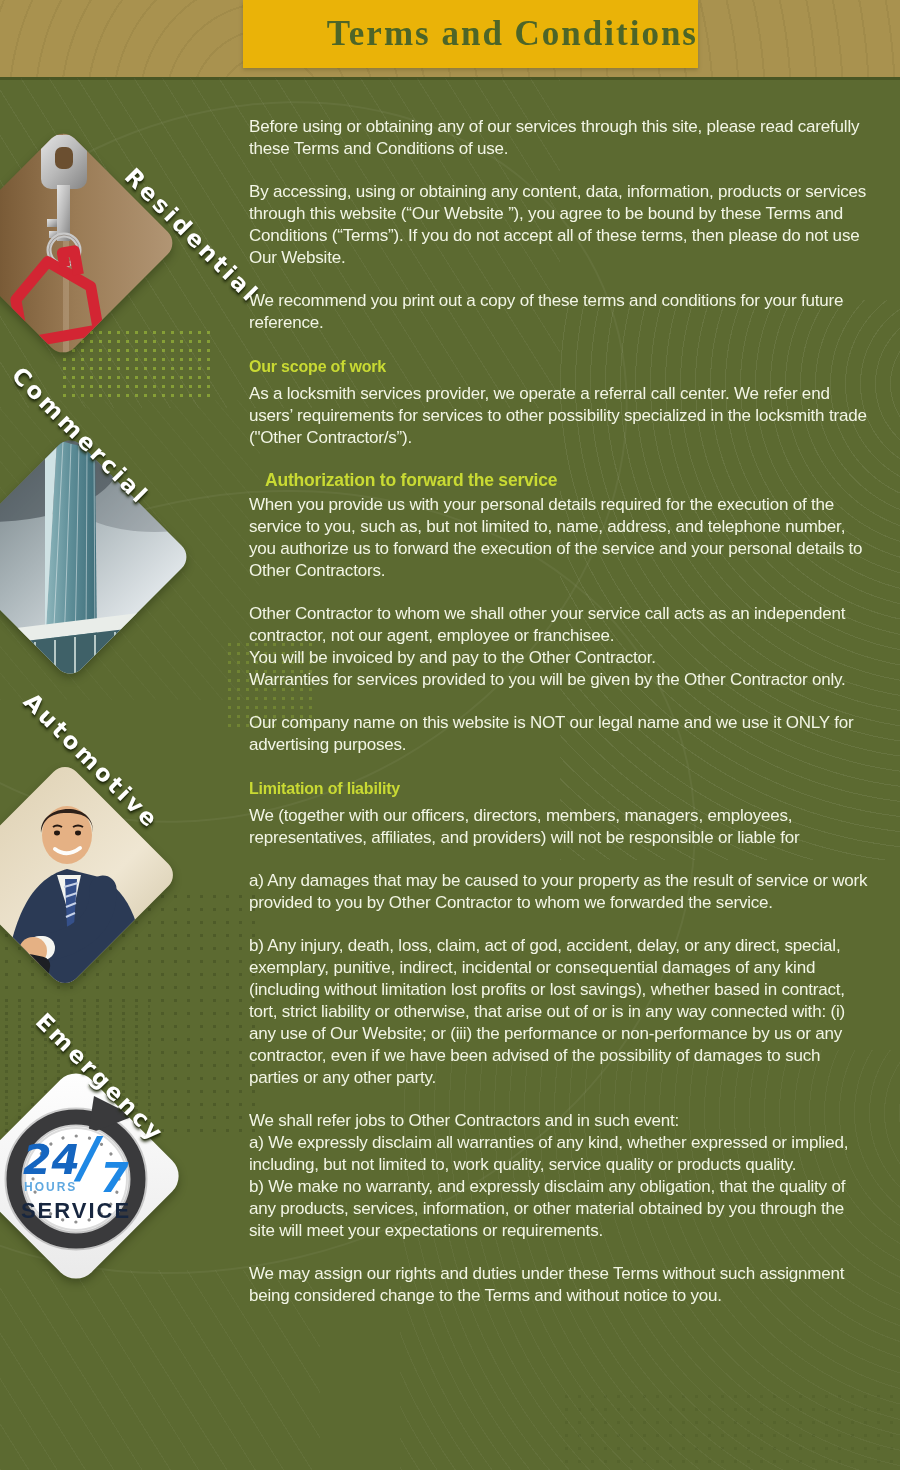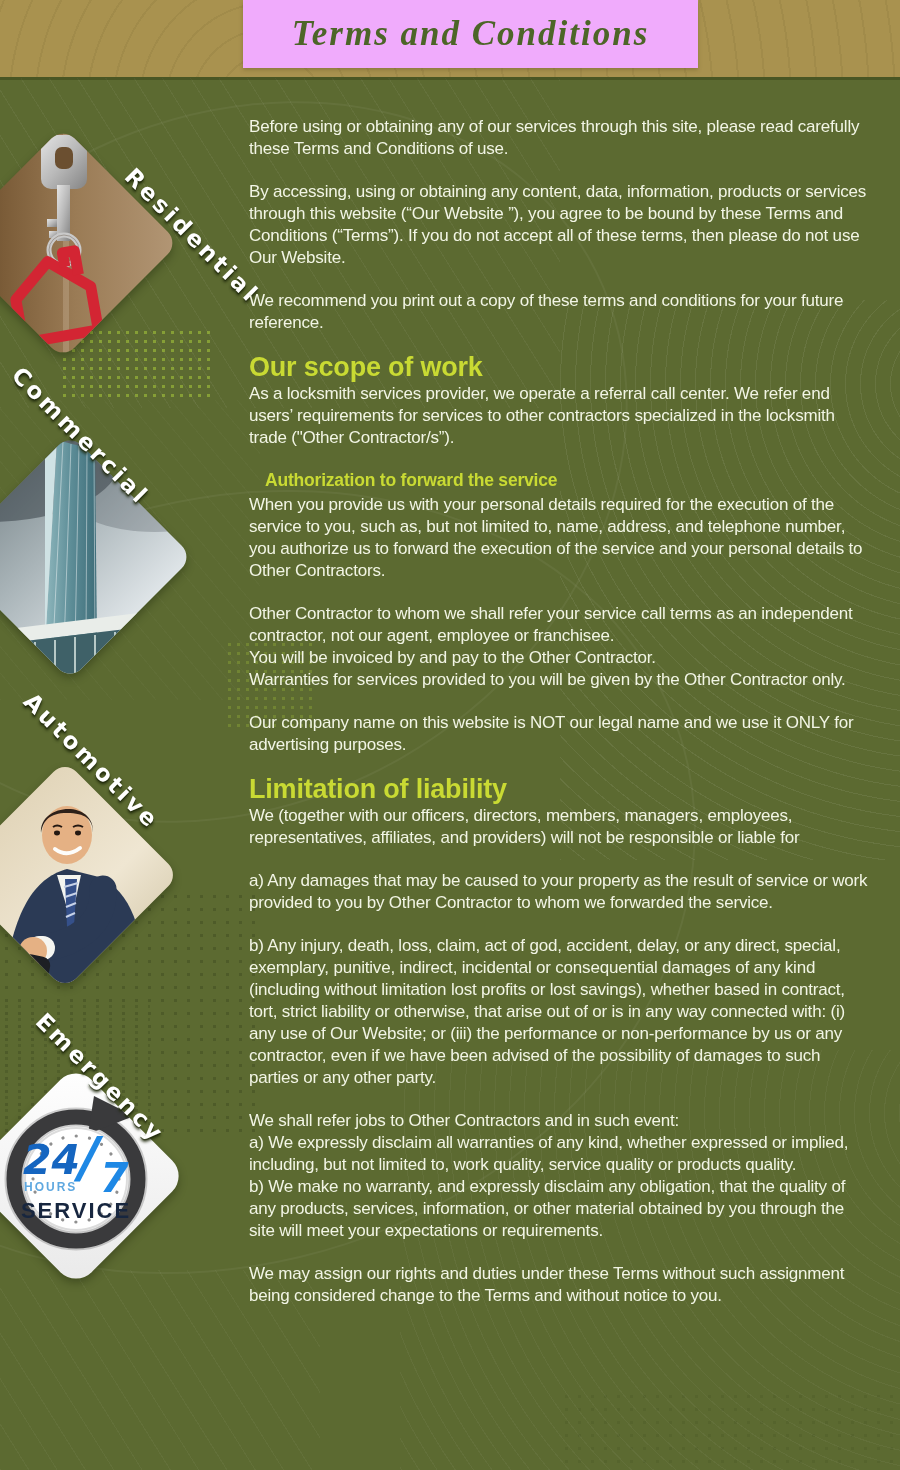--- a/index.html
+++ b/index.html
@@ -19,39 +19,38 @@
 
   
   .banner {
     position:absolute; left:0; top:0; width:900px; height:77px;
     background:#a9924f;
     background-image:repeating-radial-gradient(circle at 30% 140%, rgba(90,78,30,0.10) 0 2px, transparent 2px 26px);
     box-shadow:0 3px 0 rgba(40,50,15,0.35);
   }
   .title-box {
     position:absolute; left:243px; top:0; width:455px; height:68px;
-    background:#f0abfc;
-    display:flex; align-items:center; justify-content:center;
+    background:#eab308;
+    display:flex; align-items:center; justify-content:flex-end;
     box-shadow:0 2px 4px rgba(60,50,10,0.25);
-    font-style:italic;
   }
   .title-box h1 {
     margin:0; font-family:"Liberation Serif", serif;
     font-size:35px; font-weight:bold; letter-spacing:2px; color:#4d6528;
   }
 
   
   .main {
     position:absolute; left:249px; top:112px; width:622px;
     color:#f2f5e5; font-size:17px; line-height:22px;
     letter-spacing:-0.2px;
   }
   .main p { margin:4px 0 21px 0; white-space:pre-line; }
   .main h2 {
-    margin:0 0 2px 0; font-size:27px; line-height:24px;
+    margin:0 0 2px 0; font-size:16px; line-height:24px;
     color:#c9da33; letter-spacing:-0.2px;
   }
   .main h3 {
     margin:4px 0 2px 16px; font-size:17.5px; line-height:20px;
     color:#c9da33; letter-spacing:-0.2px;
   }
 
   
   .diamond {
     position:absolute; transform:rotate(45deg); overflow:hidden;
@@ -242,30 +241,30 @@
 </div>
 <div class="side-label" style="left:49px;top:1008px;">Emergency</div>
 
 <div class="main">
   <p>Before using or obtaining any of our services through this site, please read carefully these Terms and Conditions of use.</p>
   <p>By accessing, using or obtaining any content, data, information, products or services through this website (“Our Website ”), you agree to be bound by these Terms and Conditions (“Terms”). If you do not accept all of these terms, then please do not use Our Website.</p>
   <p>We recommend you print out a copy of these terms and conditions for your future reference.</p>
 
   <section>
     <h2>Our scope of work</h2>
-    <p>As a locksmith services provider, we operate a referral call center. We refer end users’ requirements for services to other contractors specialized in the locksmith trade ("Other Contractor/s”).</p>
+    <p>As a locksmith services provider, we operate a referral call center. We refer end users’ requirements for services to other possibility specialized in the locksmith trade ("Other Contractor/s”).</p>
   </section>
 
   <section>
     <h3>Authorization to forward the service</h3>
     <p>When you provide us with your personal details required for the execution of the service to you, such as, but not limited to, name, address, and telephone number, you authorize us to forward the execution of the service and your personal details to Other Contractors.</p>
   </section>
 
   <section>
-    <p>Other Contractor to whom we shall refer your service call terms as an independent contractor, not our agent, employee or franchisee.
+    <p>Other Contractor to whom we shall other your service call acts as an independent contractor, not our agent, employee or franchisee.
 You will be invoiced by and pay to the Other Contractor.
 Warranties for services provided to you will be given by the Other Contractor only.</p>
     <p>Our company name on this website is NOT our legal name and we use it ONLY for advertising purposes.</p>
   </section>
 
   <section>
     <h2>Limitation of liability</h2>
     <p>We (together with our officers, directors, members, managers, employees, representatives, affiliates, and providers) will not be responsible or liable for</p>
     <p>a) Any damages that may be caused to your property as the result of service or work provided to you by Other Contractor to whom we forwarded the service.</p>
     <p>b) Any injury, death, loss, claim, act of god, accident, delay, or any direct, special, exemplary, punitive, indirect, incidental or consequential damages of any kind (including without limitation lost profits or lost savings), whether based in contract, tort, strict liability or otherwise, that arise out of or is in any way connected with: (i) any use of Our Website; or (iii) the performance or non-performance by us or any contractor, even if we have been advised of the possibility of damages to such parties or any other party.</p>

